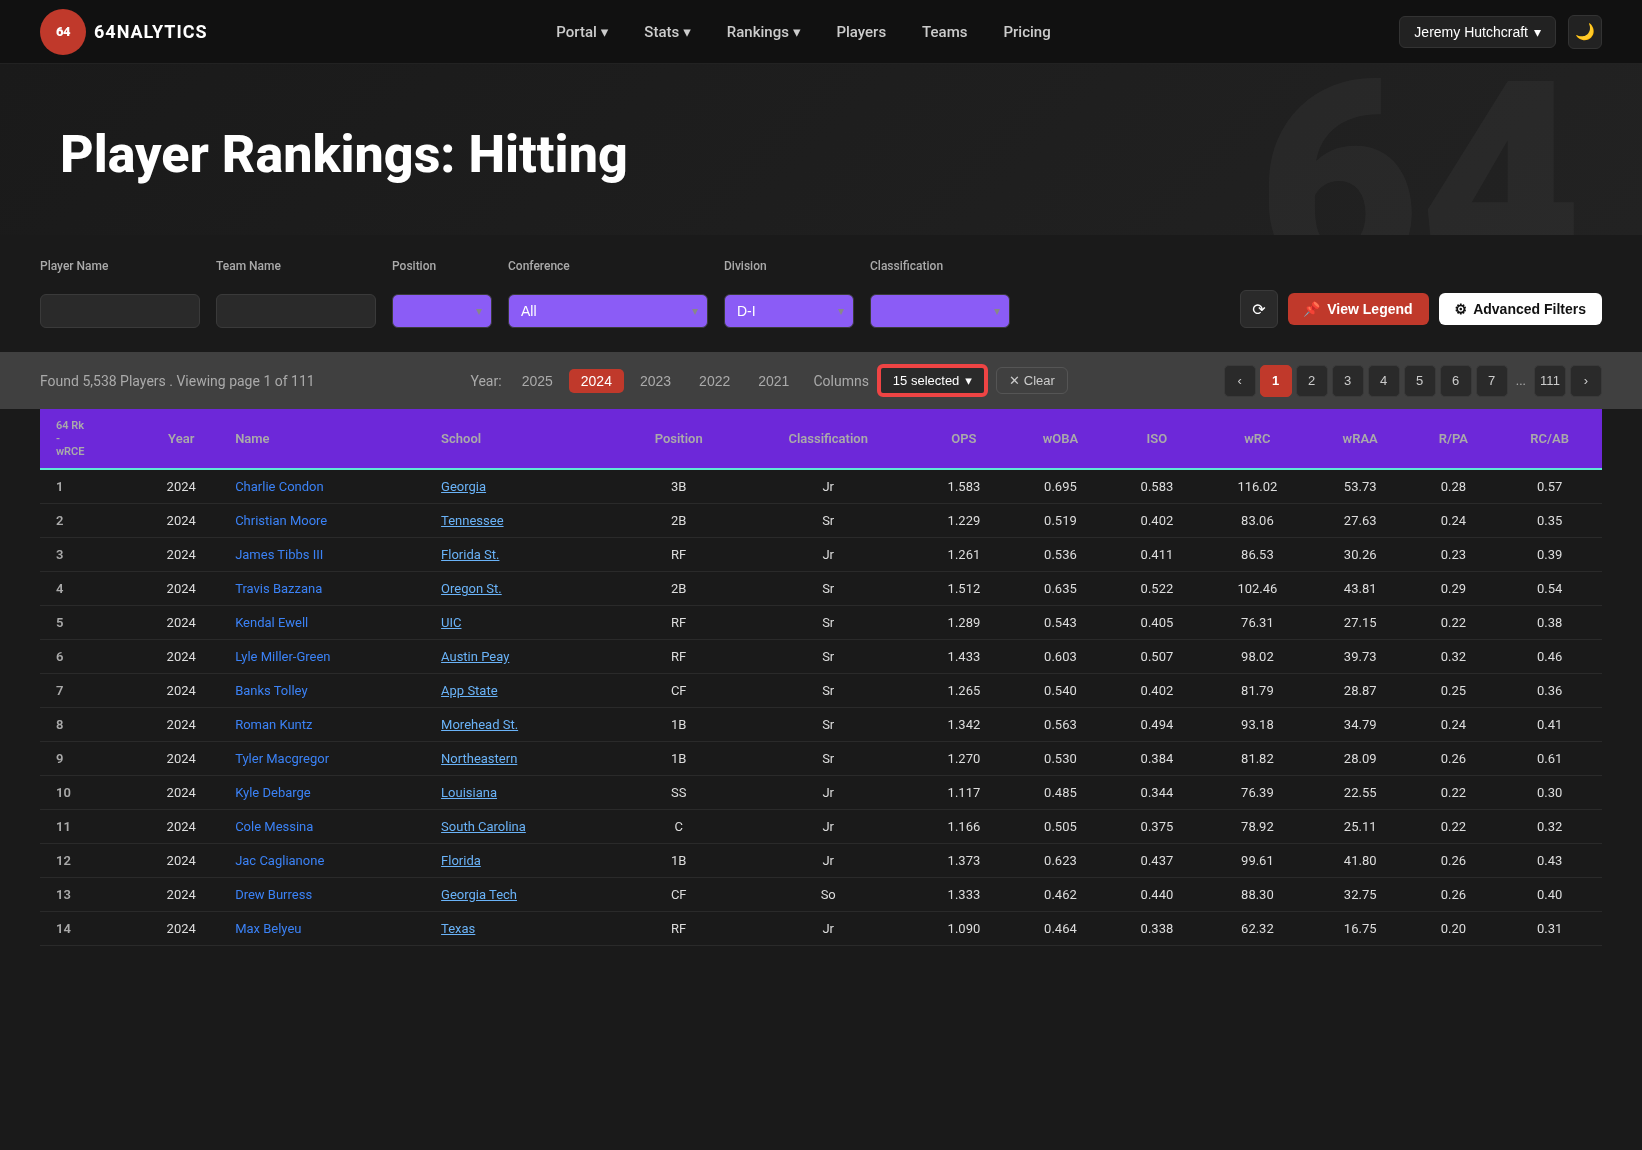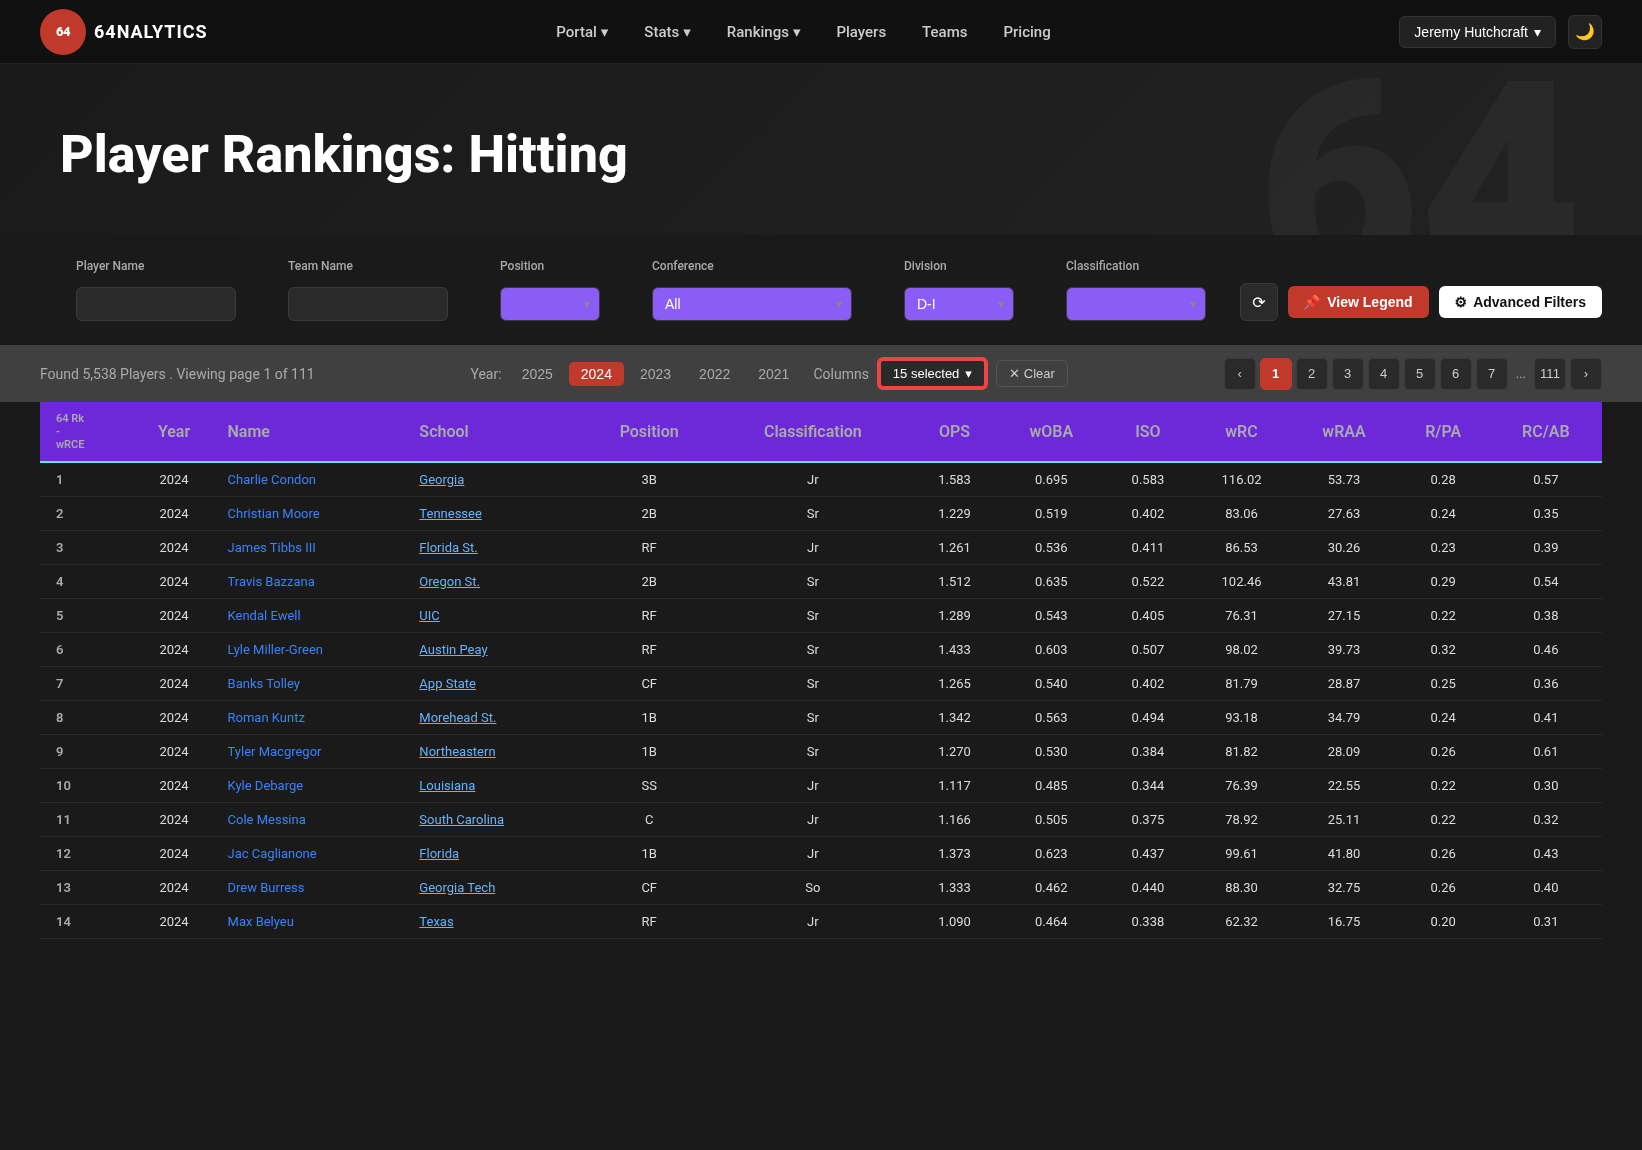--- a/index.html
+++ b/index.html
@@ -123,22 +123,21 @@
     }
     .filter-row {
       display: flex;
       align-items: flex-end;
       gap: 16px;
       flex-wrap: wrap;
     }
     .filter-group {
       display: flex;
       flex-direction: column;
-      gap: 14px;
-      margin-left: 36px;
+      gap: 21px;
     }
     .filter-label {
       font-size: 12px;
       color: #aaa;
       font-weight: 500;
     }
     .filter-input {
       background: #2a2a2a;
       border: 1px solid #3a3a3a;
       color: #fff;
@@ -169,21 +168,21 @@
       content: '▾';
       position: absolute;
       right: 10px;
       top: 50%;
       transform: translateY(-50%);
       color: #888;
       pointer-events: none;
       font-size: 12px;
     }
     .conference-select { width: 200px; }
-    .division-select { width: 110px; }
+    .division-select { width: 130px; }
     .classification-select { width: 140px; }
     .position-select { width: 100px; }
     .filter-actions {
       display: flex;
       align-items: center;
       gap: 10px;
       margin-left: auto;
     }
     .btn-icon {
       background: #2a2a2a;
@@ -339,21 +338,21 @@
     }
     thead tr {
       background: #6d28d9;
       border-bottom: 2px solid #5eead4;
     }
     thead th {
       padding: 10px 10px;
       text-align: center;
       color: #aaa;
       font-weight: 600;
-      font-size: 16px;
+      font-size: 13px;
       white-space: nowrap;
     }
     thead th:first-child { text-align: left; padding-left: 16px; }
     thead th:nth-child(3) { text-align: left; }
     thead th:nth-child(4) { text-align: left; }
     tbody tr {
       border-bottom: 1px solid #2a2a2a;
       transition: background 0.1s;
     }
     tbody td {

